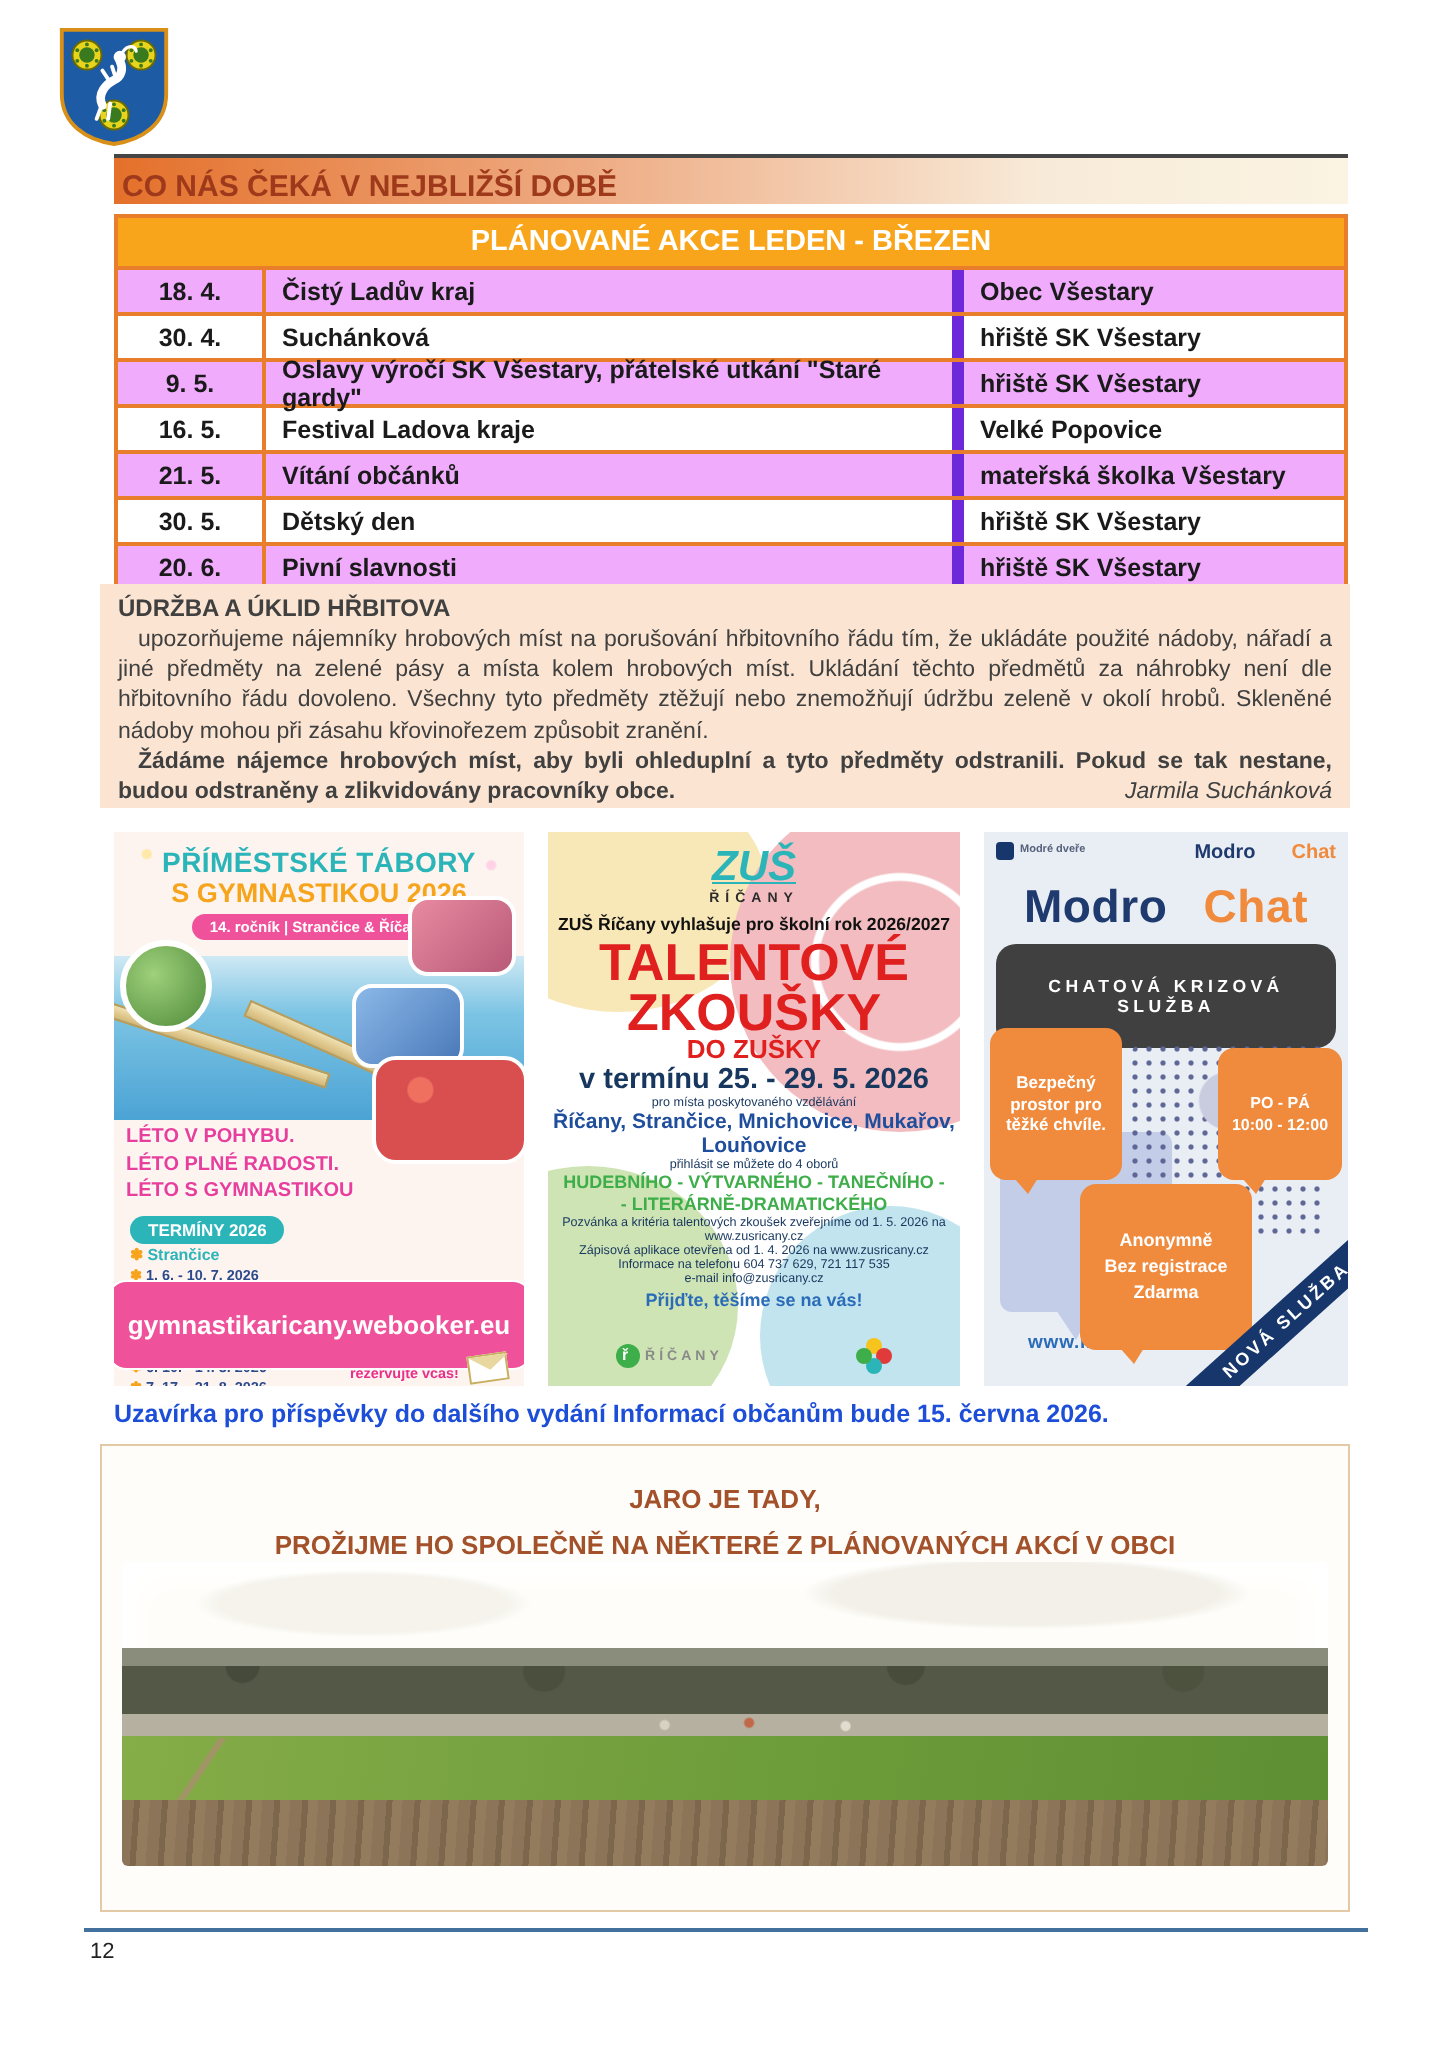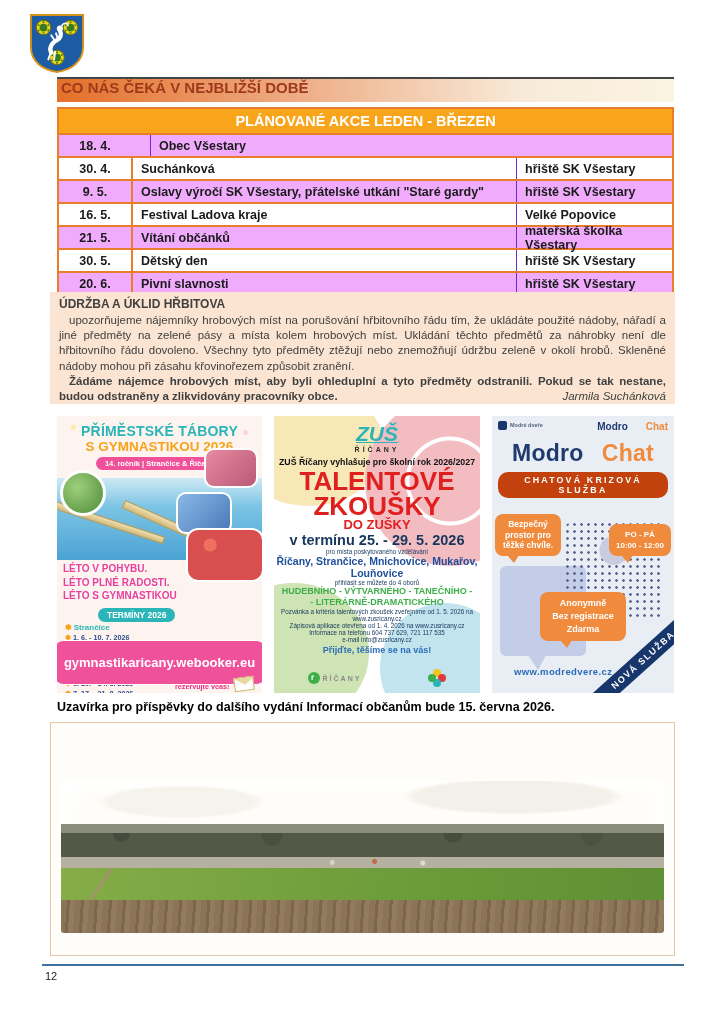--- a/index.html
+++ b/index.html
@@ -7,35 +7,35 @@
   .page {
     position:relative; width:725px; height:1024px; background:#ffffff;
     font-family:"Liberation Sans", sans-serif; overflow:hidden; margin:0 auto;
   }
   
   .crest { position:absolute; left:28px; top:12px; width:58px; height:62px; }
   
   .header-bar {
     position:absolute; left:57px; top:77px; width:617px; height:25px;
     background:linear-gradient(to right,#e4702a 0%,#eda67c 35%,#f8ead8 75%,#fbf4e3 100%);
-    border-top:2px solid #454545; display:flex; align-items:flex-start; padding-left:4px;
+    border-top:2px solid #454545; display:flex; align-items:flex-end; padding-left:4px;
   }
   .header-bar span { font-size:15px; font-weight:bold; color:#9e3a1b; }
   
   .etable { position:absolute; left:57px; top:107px; width:617px; border:2px solid #e87e2b; }
   .etable-title {
     background:#f9a51b; color:#ffffff; font-weight:bold; font-size:14.5px;
     text-align:center; height:24px; line-height:24px;
   }
   .erow { display:flex; height:23px; align-items:center; font-weight:bold; font-size:12.5px;
     color:#1a1a1a; border-top:2px solid #e87e2b; background:#ffffff; }
   .erow.alt { background:#f0abfc; }
   .ecell-date { width:72px; text-align:center; }
   .ecell-event { flex:1; padding-left:8px; border-left:2px solid #e87e2b; height:100%; display:flex; align-items:center; }
-  .ecell-loc { width:156px; padding-left:8px; border-left:1px solid #6d28d9; height:100%; display:flex; align-items:center;margin-left:19px; }
+  .ecell-loc { width:196px; padding-left:8px; border-left:6px solid #6d28d9; height:100%; display:flex; align-items:center;margin-left:19px; }
   
   .cemetery {
     position:absolute; left:50px; top:292px; width:625px; height:112px;
     background:#fbe5d2; padding:5px 9px 4px 9px; color:#404040;
   }
   .cemetery h3 { font-size:12px; font-weight:bold; margin-bottom:2px; }
   .cemetery p { font-size:11.5px; line-height:1.32; text-align:justify; text-indent:10px; }
   .cemetery p.bold { font-weight:bold; }
   .sig { float:right; font-style:italic; font-weight:normal; }
   
@@ -56,21 +56,21 @@
   .beam { position:absolute; background:linear-gradient(#f0e0b0,#d4b878); border:1px solid #bd9c55; }
   .beam1 { width:150px; height:9px; left:60px; top:52px; transform:rotate(24deg); }
   .beam2 { width:120px; height:8px; left:-10px; top:40px; transform:rotate(18deg); }
   .mat { position:absolute; right:-8px; bottom:-6px; width:60px; height:26px; background:#f07898; border-radius:8px; }
   .gym-circle-photo { position:absolute; left:3px; top:54px; width:46px; height:46px; border-radius:50%;
     border:3px solid #ffffff; background:radial-gradient(circle at 35% 35%, #9fd07a, #4e8a3a); z-index:3; }
   .gym-slogans { position:absolute; left:6px; top:146px; }
   .gym-slogans div { color:#e83e9c; font-weight:800; font-size:10px; line-height:1.35;
     text-shadow:0 0 2px #ffffff; }
   .gym-terms-badge { position:absolute; left:8px; top:192px; background:#2bb5b8; color:#fff;
-    font-size:8.5px; font-weight:bold; border-radius:8px; padding:2px 9px;margin-left:33px; }
+    font-size:8.5px; font-weight:bold; border-radius:8px; padding:2px 9px; }
   .gym-list { position:absolute; left:8px; top:207px; width:112px; font-size:7.2px; font-weight:bold; color:#2b4a8c; line-height:1.28; }
   .gym-loc { color:#2bb5b8; font-size:8px; }
   .bullet { color:#f6a41c; margin-right:2px; }
   .gym-right-photos { position:absolute; right:4px; top:150px; width:86px; }
   .rp { position:absolute; border-radius:50%; border:2px solid #fff; }
   .rp1 { width:54px; height:40px; right:0; top:-118px; border-radius:10px;
     background:linear-gradient(135deg,#e88aa0,#b85a78); }
   .rp2 { width:56px; height:42px; right:26px; top:-74px; border-radius:10px;
     background:linear-gradient(135deg,#8ab8e8,#4a78b8); }
   .rp3 { width:78px; height:54px; right:-6px; top:-38px; border-radius:12px;
@@ -120,46 +120,46 @@
   .flower i:nth-child(4){ left:0; top:5px; background:#3dae49; }
   
   .p-mc { width:182px; background:#e9eef5; }
   .mc-head { display:flex; justify-content:space-between; align-items:flex-start; padding:5px 6px 0 6px; }
   .mc-minilogo { display:flex; gap:3px; align-items:center; }
   .mc-minilogo .sq { width:9px; height:9px; background:#17366b; border-radius:2px; }
   .mc-minilogo .tx { font-size:5.5px; color:#55617a; font-weight:bold; line-height:1.1; }
   .mc-brand-s { font-size:10px; font-weight:800; }
   .mc-title { text-align:center; font-size:23px; font-weight:800; margin-top:8px; letter-spacing:.3px; }
   .blue { color:#1e3a6e; } .orange { color:#f08a3c;padding-left:18px; }
-  .mc-sub { margin:5px auto 0; width:170px; background:#c2410c; color:#fff; text-align:center;
-    font-size:8.8px; font-weight:bold; letter-spacing:2.2px; padding:3px 0; border-radius:10px; }
+  .mc-sub { margin:5px auto 0; width:170px; background:#404040; color:#fff; text-align:center;
+    font-size:8.8px; font-weight:bold; letter-spacing:2.2px; padding:16px 0; border-radius:10px; }
   .mc-photo { position:absolute; right:10px; top:105px; width:100px; height:98px; border-radius:10px;
     background:linear-gradient(160deg,#aab1d2 0%,#8890ba 60%,#6f7aa8 100%);
     background-image:radial-gradient(circle at 50% 30%, #c9ccdf 14px, transparent 15px),
       radial-gradient(#5d6694 1px, transparent 1.6px);
     background-size:100% 100%, 7px 7px; }
   .mc-bigbubble { position:absolute; left:8px; top:150px; width:86px; height:90px; background:#c3cde8;
     border-radius:6px; }
   .mc-bigbubble:after { content:""; position:absolute; left:28px; bottom:-14px;
     border-left:10px solid transparent; border-right:8px solid transparent; border-top:15px solid #c3cde8; }
   .mc-bub { position:absolute; background:#f08a3c; color:#fff; font-weight:800; text-align:center;
-    border-radius:8px; padding:5px 4px; }
+    border-radius:8px; padding:22px 4px; }
   .mc-bub:after { content:""; position:absolute; bottom:-7px; left:12px; border-left:7px solid transparent;
     border-right:5px solid transparent; border-top:8px solid #f08a3c; }
   .mc-b1 { left:3px; top:98px; width:66px; font-size:8.5px; line-height:1.25; }
   .mc-b2 { right:3px; top:108px; width:62px; font-size:8px; line-height:1.4; }
   .mc-b3 { left:48px; top:176px; width:86px; font-size:9px; line-height:1.45; z-index:2; }
   .mc-b3:after { left:20px; }
   .mc-url { position:absolute; left:22px; bottom:16px; color:#2b6cb8; font-size:9.5px; font-weight:800;
     letter-spacing:.4px; }
   .mc-ribbon { position:absolute; right:-34px; bottom:24px; width:130px; transform:rotate(-42deg);
     background:#17366b; color:#fff; text-align:center; font-size:9px; font-weight:800;
     letter-spacing:1.5px; padding:4px 0; z-index:3; }
   
-  .deadline { position:absolute; left:57px; top:700px; font-size:12.5px; font-weight:bold; color:#000000; }
+  .deadline { position:absolute; left:57px; top:700px; font-size:12.5px; font-weight:bold; color:#1d4ed8; }
   
   .spring-box { position:absolute; left:50px; top:722px; width:625px; height:234px;
     border:1px solid #e3c9a5; background:#fffdf9; }
   .spring-text { margin-top:16px; text-align:center; color:#a3512a; font-weight:800; font-size:13px;
     line-height:1.75; }
   .landscape { position:absolute; left:10px; right:10px; top:58px; height:152px; border-radius:3px;
     overflow:hidden; box-shadow:inset 0 0 16px 10px #ffffff; }
   .sky { position:absolute; left:0; right:0; top:0; height:34%;
     background:linear-gradient(#ecebe6,#d9d9d4);
     background-image:radial-gradient(ellipse 120px 24px at 20% 40%, #f5f3ec 60%, transparent 70%),
@@ -232,20 +232,21 @@
 
   <div class="header-bar">
     <span>CO NÁS ČEKÁ V NEJBLIŽŠÍ DOBĚ</span>
   </div>
 
   <div class="etable">
     <div class="etable-title">PLÁNOVANÉ AKCE LEDEN - BŘEZEN</div>
 
     <div class="erow alt">
       <div class="ecell-date">18. 4.</div>
+      <div class="ecell-event">Čistý Ladův kraj</div>
       <div class="ecell-loc">Obec Všestary</div>
     </div>
     <div class="erow">
       <div class="ecell-date">30. 4.</div>
       <div class="ecell-event">Suchánková</div>
       <div class="ecell-loc">hřiště SK Všestary</div>
     </div>
     <div class="erow alt">
       <div class="ecell-date">9. 5.</div>
       <div class="ecell-event">Oslavy výročí SK Všestary, přátelské utkání "Staré gardy"</div>
@@ -380,20 +381,24 @@
         <div>Zdarma</div>
       </div>
       <div class="mc-url">www.modredvere.cz</div>
       <div class="mc-ribbon">NOVÁ SLUŽBA</div>
     </div>
   </div>
 
   <div class="deadline">Uzavírka pro příspěvky do dalšího vydání Informací občanům bude 15. června 2026.</div>
 
   <div class="spring-box">
+    <div class="spring-text">
+      <div>JARO JE TADY,</div>
+      <div>PROŽIJME HO SPOLEČNĚ NA NĚKTERÉ Z PLÁNOVANÝCH AKCÍ V OBCI</div>
+    </div>
     <div class="landscape">
       <div class="sky"></div>
       <div class="forest-far"></div>
       <div class="forest"></div>
       <div class="village"></div>
       <div class="greenfield"></div>
       <div class="fieldpath"></div>
       <div class="brownfield"></div>
     </div>
   </div>

